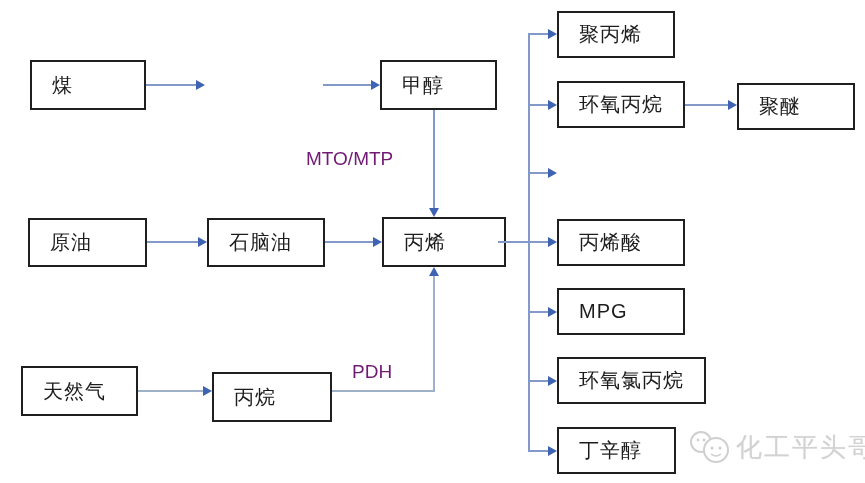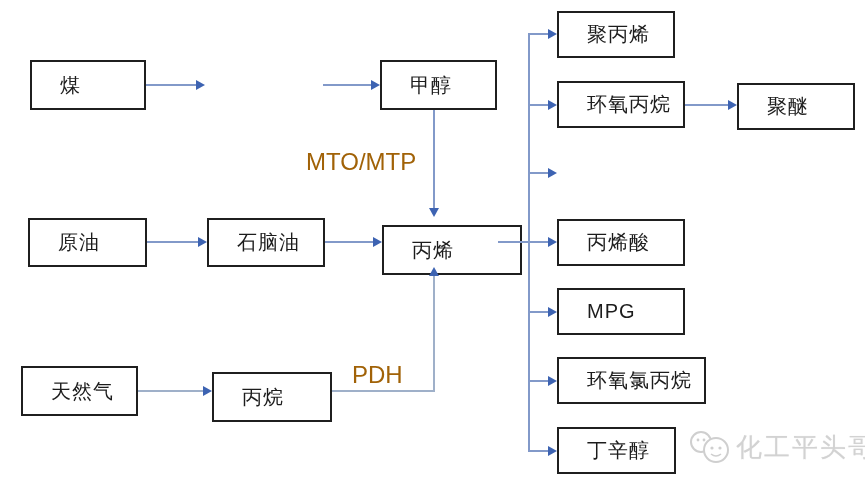--- a/index.html
+++ b/index.html
@@ -8,36 +8,36 @@
     width:865px;height:483px;
     background:#ffffff;
     font-family:"Liberation Sans","DejaVu Sans",sans-serif;
     overflow:hidden;
   }
   .node{
     position:absolute;
     border:2px solid #1f1f1f;
     background:#ffffff;
     display:flex;align-items:center;
-    padding-left:28px;
+    padding-left:20px;
     box-sizing:border-box;
     font-size:20px;color:#1c1c1c;
     letter-spacing:1px;
     white-space:nowrap;
   }
   .hline{position:absolute;height:2px;background:#8299c9;}
   .vline{position:absolute;width:2px;background:#8299c9;}
   .gray{background:#9fb0c9;}
   .ah{position:absolute;width:0;height:0;}
   .ah-right{border-top:5px solid transparent;border-bottom:5px solid transparent;border-left:9px solid #3d63b2;}
   .ah-down{border-left:5px solid transparent;border-right:5px solid transparent;border-top:9px solid #3d63b2;}
   .ah-up{border-left:5px solid transparent;border-right:5px solid transparent;border-bottom:9px solid #3d63b2;}
   .edge-label{
     position:absolute;
-    font-size:24px;color:#a16207;
+    font-size:19px;color:#701a75;
     white-space:nowrap;
   }
   .watermark{
     position:absolute;left:688px;top:429px;
     display:flex;align-items:center;gap:4px;
     color:#cfcfcf;
   }
   .watermark-text{
     font-size:26px;letter-spacing:2px;white-space:nowrap;
     color:#d2d2d2;
@@ -47,21 +47,21 @@
 </head>
 <body>
 
 <div class="canvas">
 
   <div class="node" style="left:30px;top:60px;width:116px;height:50px">煤</div>
   <div class="node" style="left:380px;top:60px;width:117px;height:50px">甲醇</div>
 
   <div class="node" style="left:28px;top:218px;width:119px;height:49px">原油</div>
   <div class="node" style="left:207px;top:218px;width:118px;height:49px">石脑油</div>
-  <div class="node" style="left:382px;top:225px;width:140px;height:50px">丙烯</div>
+  <div class="node" style="left:382px;top:217px;width:124px;height:50px">丙烯</div>
 
   <div class="node" style="left:21px;top:366px;width:117px;height:50px">天然气</div>
   <div class="node" style="left:212px;top:372px;width:120px;height:50px">丙烷</div>
 
   <div class="node" style="left:557px;top:11px;width:118px;height:47px">聚丙烯</div>
   <div class="node" style="left:557px;top:81px;width:128px;height:47px">环氧丙烷</div>
   <div class="node" style="left:737px;top:83px;width:118px;height:47px">聚醚</div>
   <div class="node" style="left:557px;top:219px;width:128px;height:47px">丙烯酸</div>
   <div class="node" style="left:557px;top:288px;width:128px;height:47px">MPG</div>
   <div class="node" style="left:557px;top:427px;width:119px;height:47px">丁辛醇</div>

